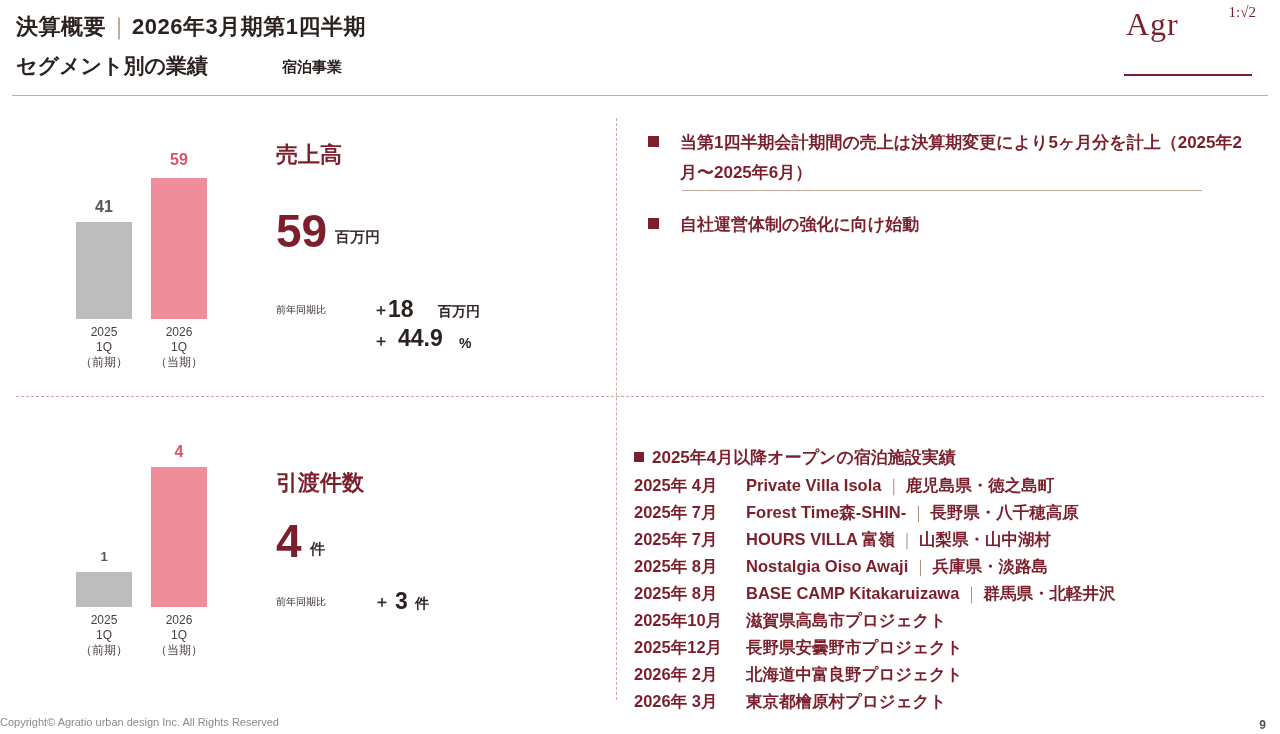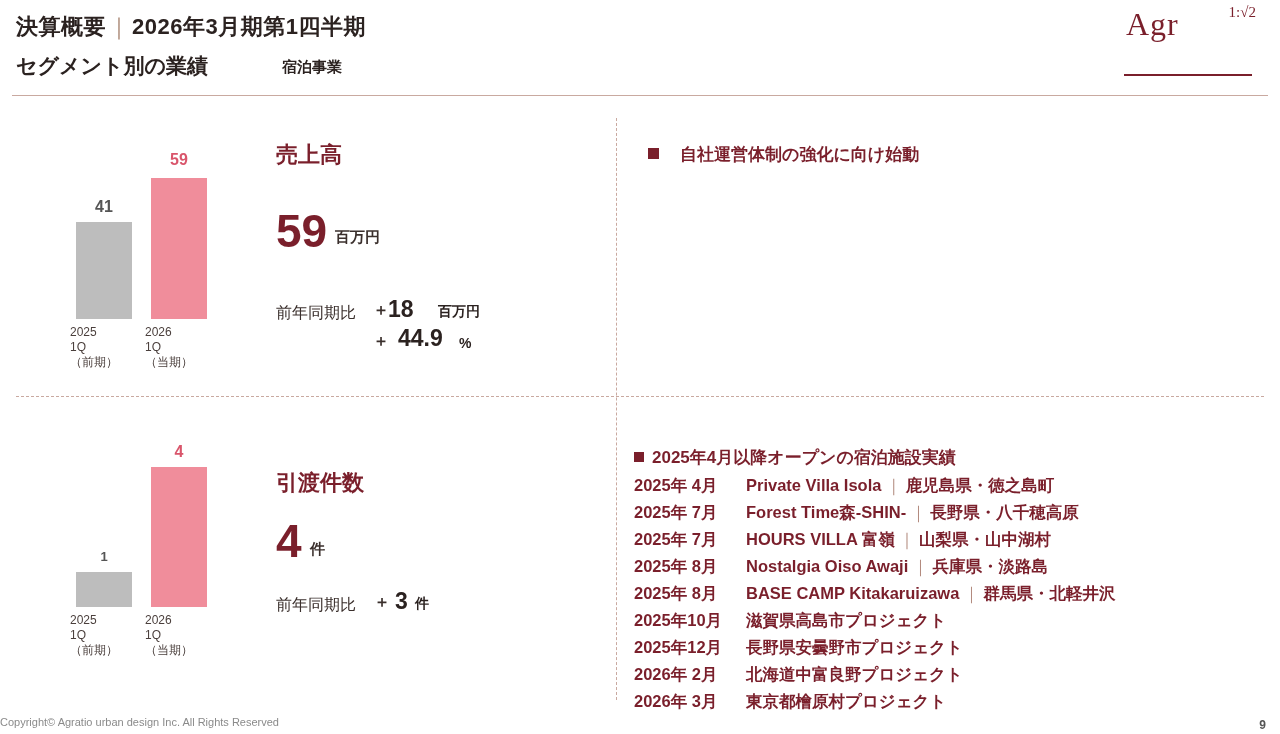--- a/index.html
+++ b/index.html
@@ -125,21 +125,21 @@
   .bar-value {
     position: absolute;
     text-align: center;
     font-size: 16px;
     font-weight: bold;
   }
   .bar-value.prev { color: #555; }
   .bar-value.cur  { color: #d9556b; }
   .bar-label {
     position: absolute;
-    text-align: left;
+    text-align: center;
     font-size: 12px;
     line-height: 15px;
     color: #4a3f3c;
   }
 
   
   .metric-title {
     position: absolute;
     font-size: 22px;
     font-weight: bold;
@@ -156,21 +156,21 @@
   }
   .metric-unit {
     position: absolute;
     font-size: 15px;
     font-weight: bold;
     color: #3a2f2c;
     white-space: nowrap;
   }
   .yoy-label {
     position: absolute;
-    font-size: 16px;
+    font-size: 10px;
     color: #3a2f2c;
     white-space: nowrap;
   }
   .yoy-sign {
     position: absolute;
     font-size: 16px;
     font-weight: bold;
     color: #3a2f2c;
   }
   .yoy-num {
@@ -363,20 +363,25 @@
     <div class="metric-big" style="left:276px; top:518px;">4</div>
     <div class="metric-unit" style="left:310px; top:540px;">件</div>
 
     <div class="yoy-label" style="left:276px; top:595px;">前年同期比</div>
     <div class="yoy-sign" style="left:374px; top:592px;">＋</div>
     <div class="yoy-num" style="left:395px; top:588px;">3</div>
     <div class="yoy-unit" style="left:415px; top:595px;">件</div>
   </div>
 
   <div class="bullets">
+    <div class="bullet-row">
+      <span class="bullet-sq"></span>
+      <span class="bullet-text">当第1四半期会計期間の売上は決算期変更により5ヶ月分を計上（2025年2月〜2025年6月）</span>
+      <span class="bullet-underline"></span>
+    </div>
     <div class="bullet-row" style="margin-top:12px;">
       <span class="bullet-sq"></span>
       <span class="bullet-text">自社運営体制の強化に向け始動</span>
     </div>
   </div>
 
   <div class="facility">
     <div class="facility-title">
       <span class="sq"></span><span>2025年4月以降オープンの宿泊施設実績</span>
     </div>

